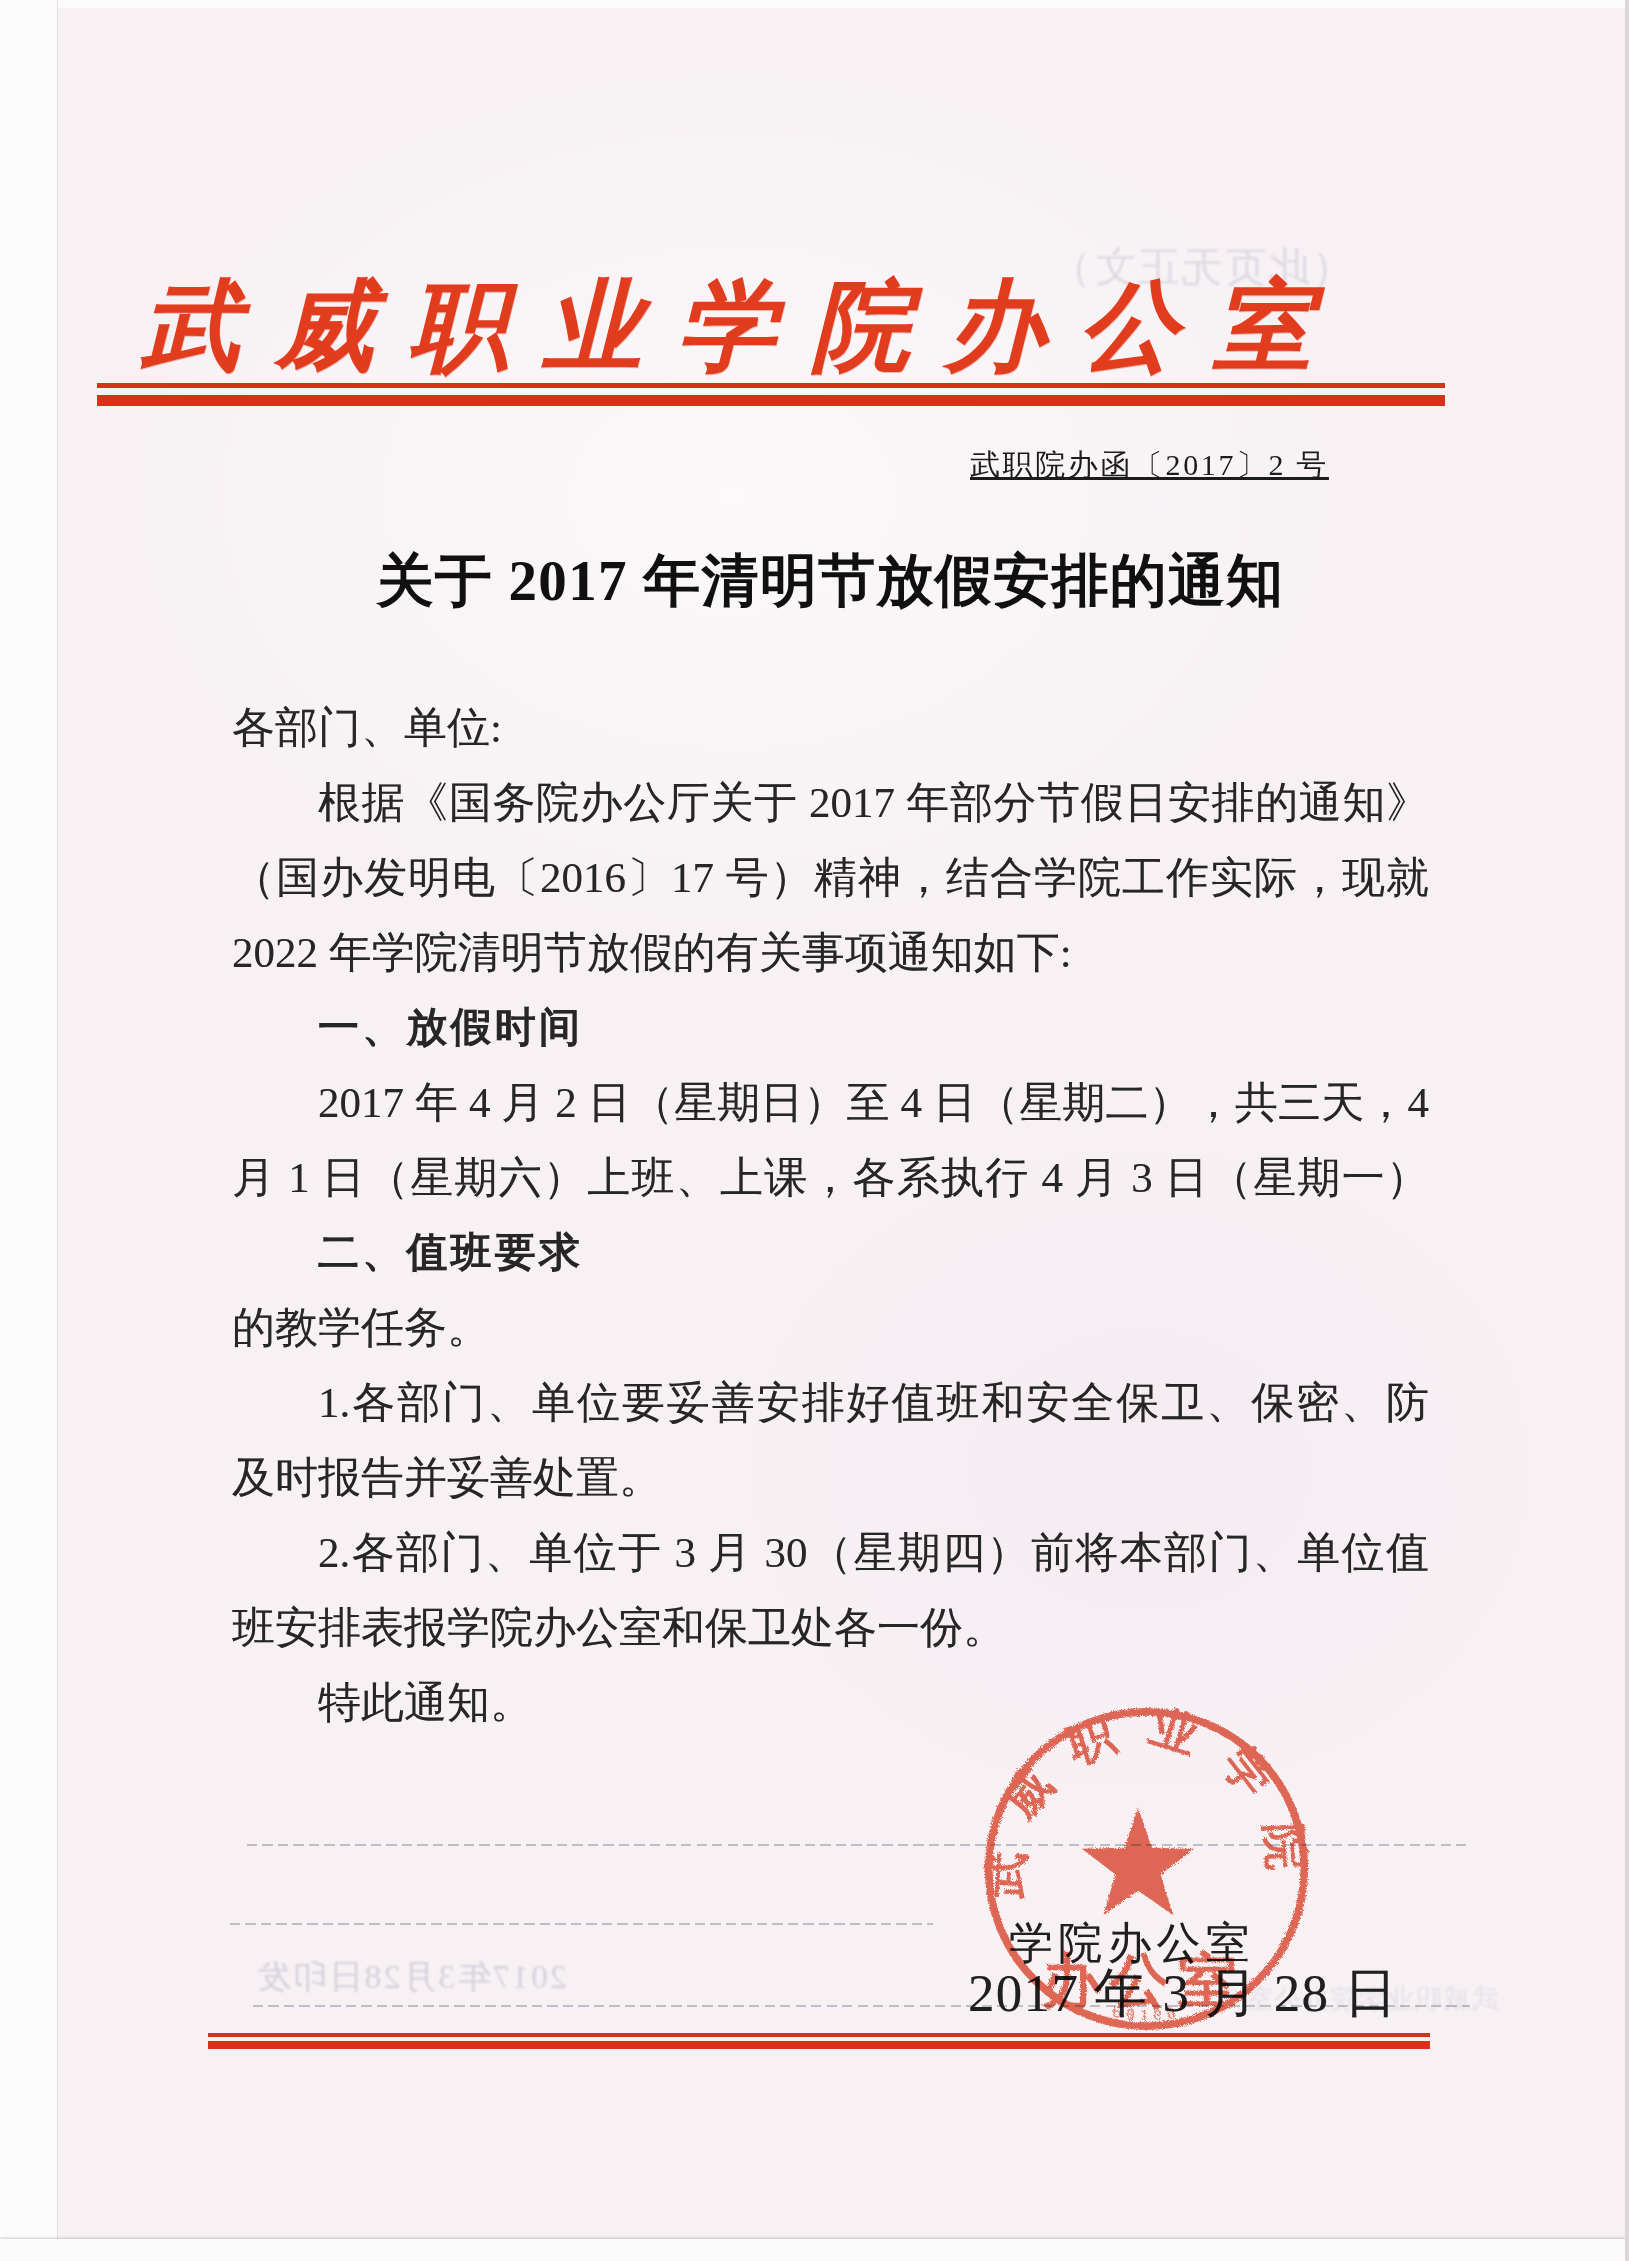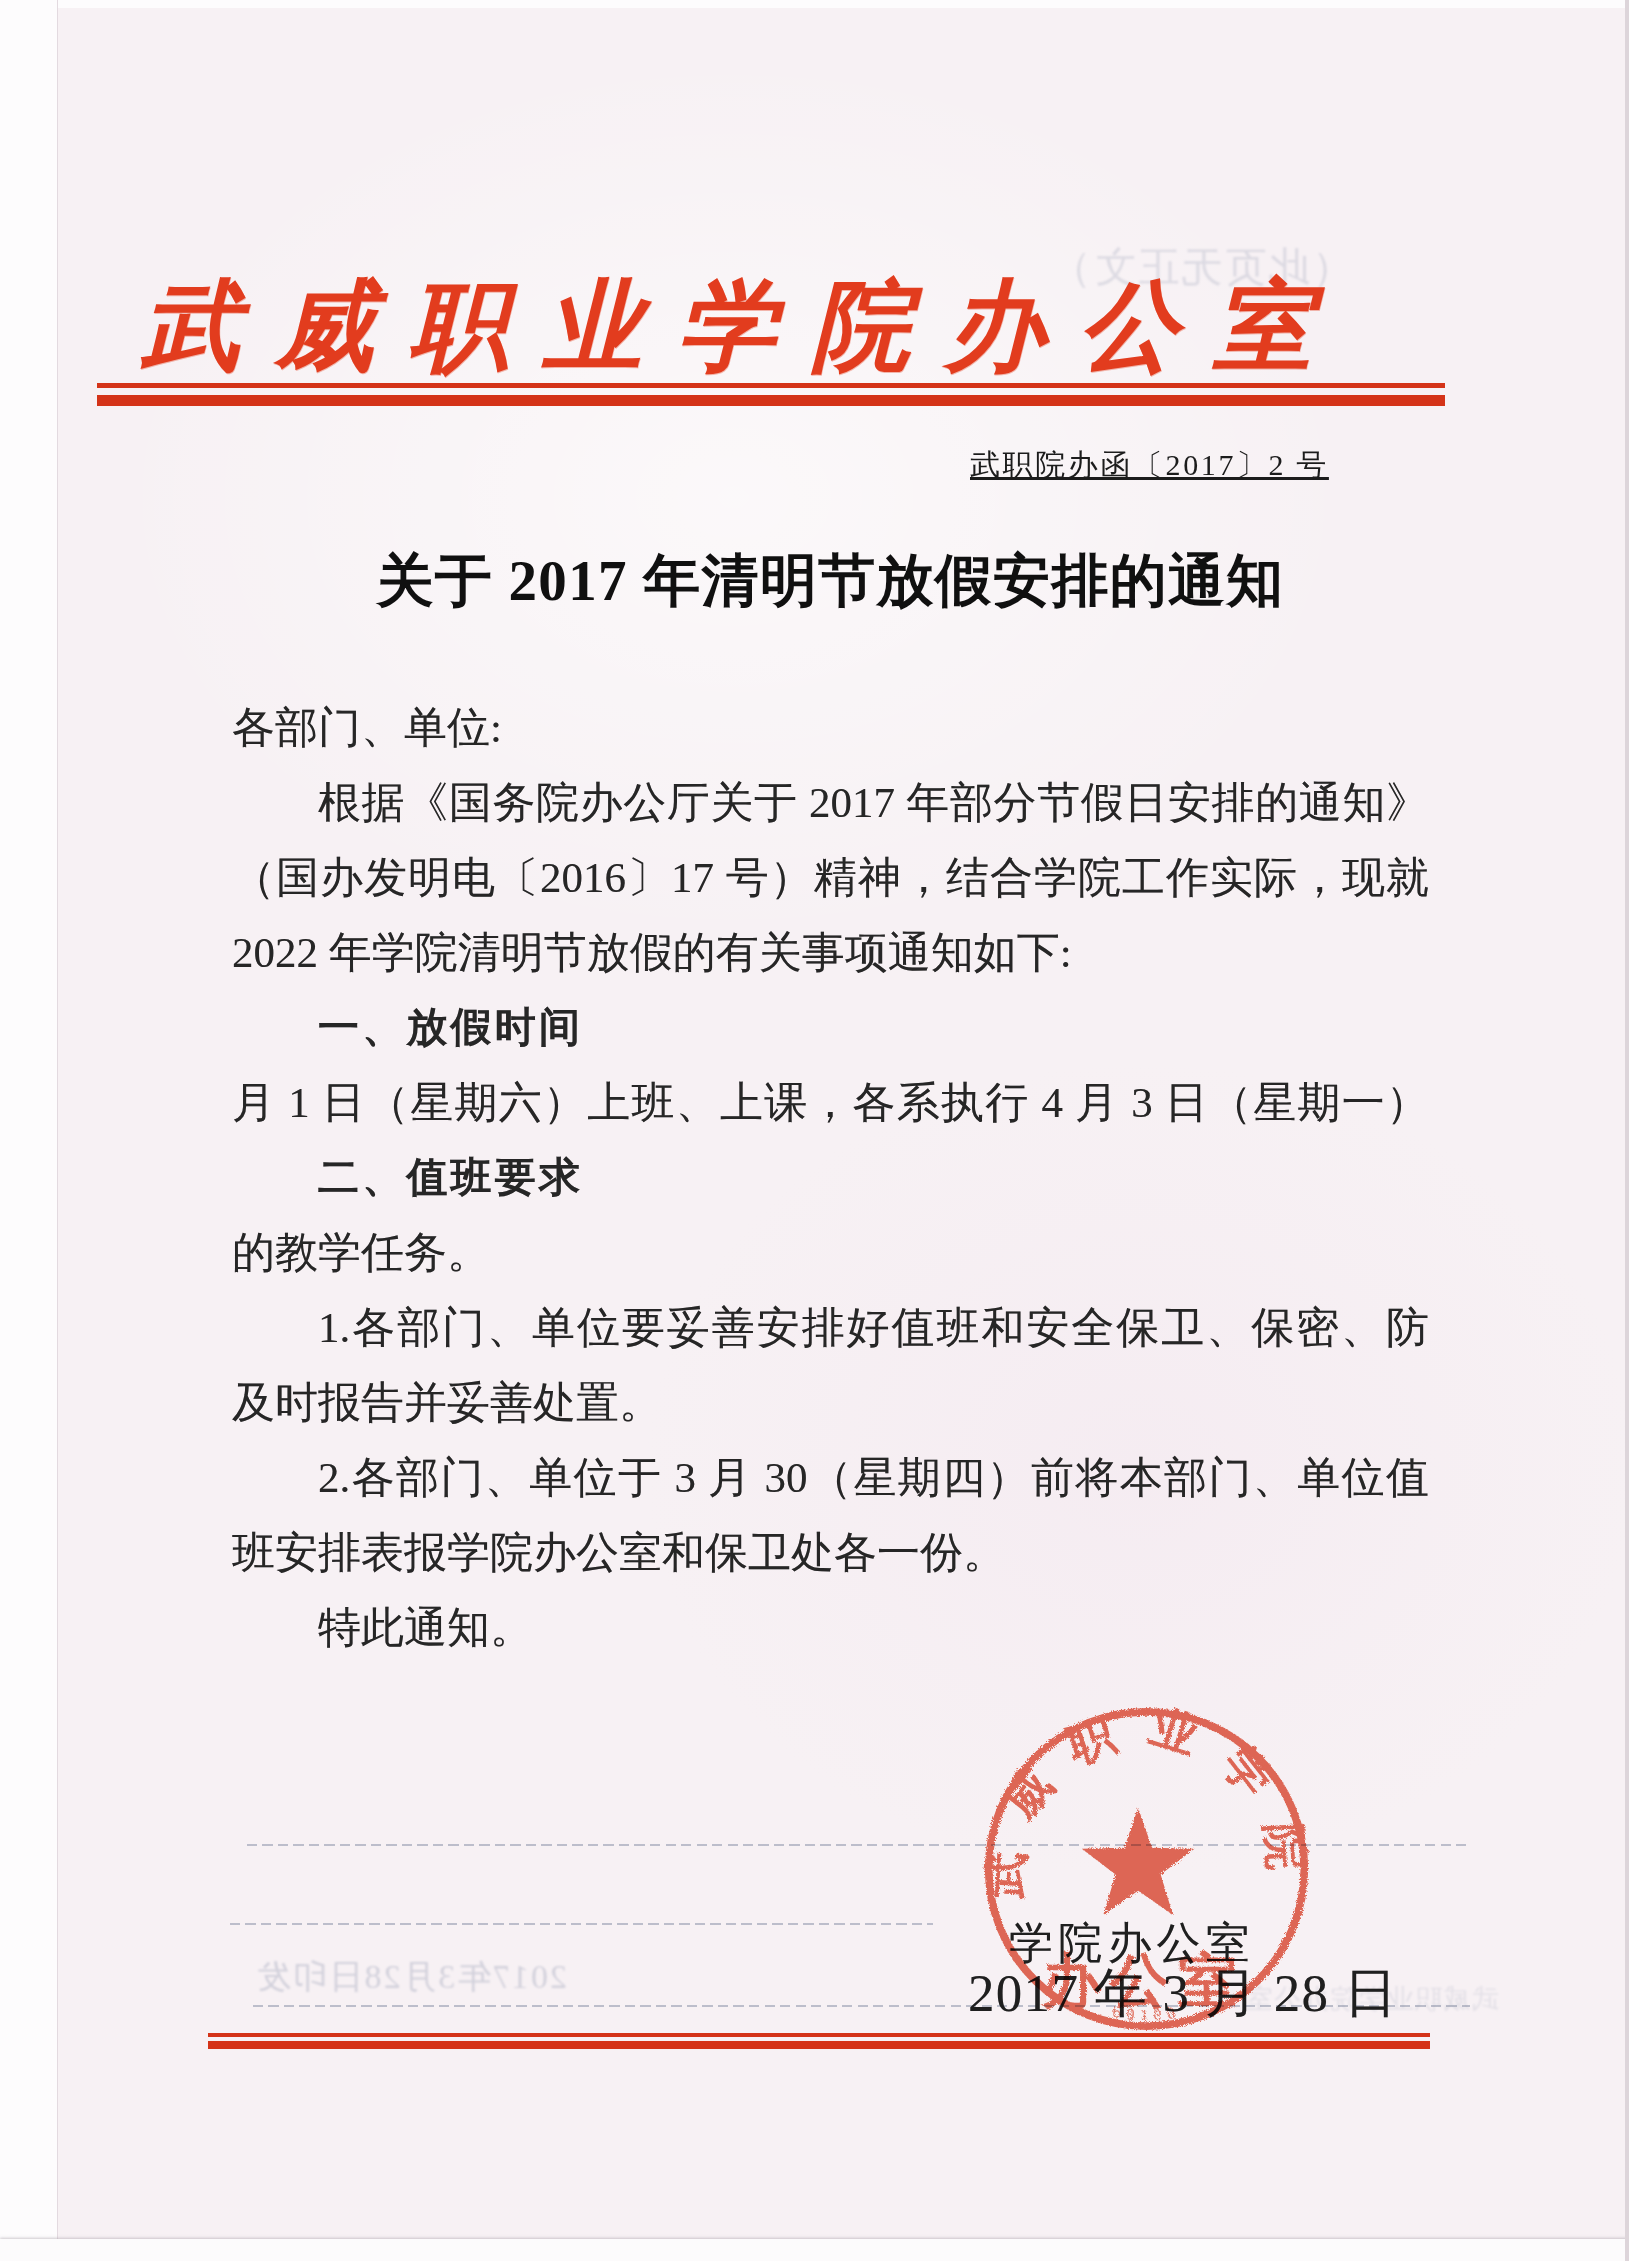--- a/index.html
+++ b/index.html
@@ -84,20 +84,21 @@
   <div class="abs doc-number">武职院办函〔2017〕2 号</div>
 
   <div class="abs notice-title">关于 2017 年清明节放假安排的通知</div>
 
   <div class="abs body-block">
     <div class="bline">各部门、单位:</div>
     <div class="bline ind just">根据《国务院办公厅关于 2017 年部分节假日安排的通知》</div>
     <div class="bline just">（国办发明电〔2016〕17 号）精神，结合学院工作实际，现就</div>
     <div class="bline">2022 年学院清明节放假的有关事项通知如下:</div>
     <div class="bline ind hei">一、放假时间</div>
+    <div class="bline ind just">2017 年 4 月 2 日（星期日）至 4 日（星期二），共三天，4</div>
     <div class="bline just">月 1 日（星期六）上班、上课，各系执行 4 月 3 日（星期一）</div>
     <div class="bline ind hei">二、值班要求</div>
     <div class="bline">的教学任务。</div>
     <div class="bline ind just">1.各部门、单位要妥善安排好值班和安全保卫、保密、防</div>
     <div class="bline">及时报告并妥善处置。</div>
     <div class="bline ind just">2.各部门、单位于 3 月 30（星期四）前将本部门、单位值</div>
     <div class="bline">班安排表报学院办公室和保卫处各一份。</div>
     <div class="bline ind">特此通知。</div>
   </div>
 

